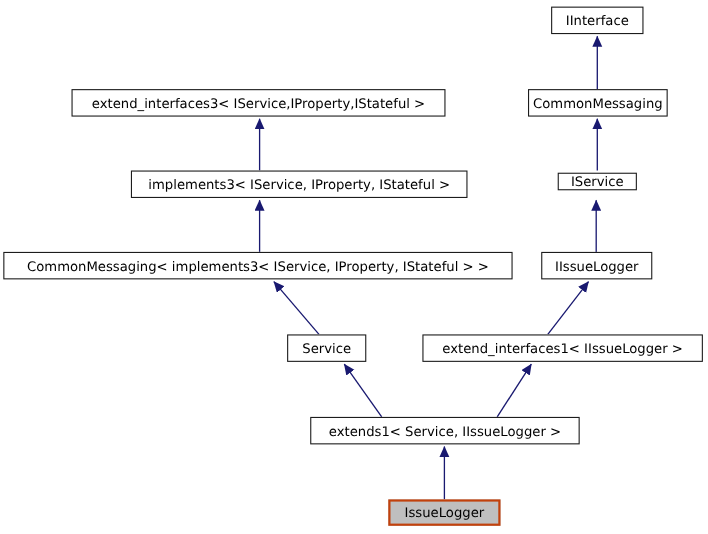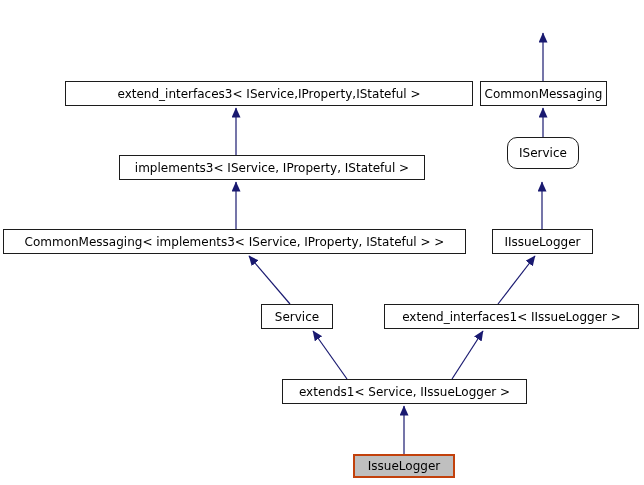--- a/index.html
+++ b/index.html
@@ -60,28 +60,29 @@
       <line x1="543" y1="155" x2="543" y2="108" marker-end="url(#ah)"></line>
       <line x1="543" y1="81" x2="543" y2="33" marker-end="url(#ah)"></line>
       <line x1="542" y1="229" x2="542" y2="182" marker-end="url(#ah)"></line>
       <line x1="498" y1="304" x2="535" y2="256" marker-end="url(#ah)"></line>
       <line x1="347" y1="379" x2="313" y2="331" marker-end="url(#ah)"></line>
       <line x1="452" y1="379" x2="483" y2="331" marker-end="url(#ah)"></line>
       <line x1="404" y1="454" x2="404" y2="406" marker-end="url(#ah)"></line>
     </g>
   </svg>
 
+  <div class="node" style="left:501px; top:6px;  width:84px;  height:25px;">IInterface</div>
 
-  <div class="node" style="left:65px;  top:81px; width:408px; height:25px;text-align:center;">extend_interfaces3&lt; IService,IProperty,IStateful &gt;</div>
+  <div class="node" style="left:65px;  top:81px; width:340px; height:25px;text-align:center;">extend_interfaces3&lt; IService,IProperty,IStateful &gt;</div>
 
   <div class="node" style="left:480px; top:81px; width:127px; height:25px;">CommonMessaging</div>
 
   <div class="node" style="left:83px;  top:155px; width:306px; height:25px;margin-left:36px;">implements3&lt; IService, IProperty, IStateful &gt;</div>
 
-  <div class="node" style="left:507px; top:137px; width:72px;  height:32px;border-radius:10px;">IService</div>
+  <div class="node" style="left:507px; top:157px; width:72px;  height:16px;">IService</div>
 
   <div class="node" style="left:3px;   top:229px; width:463px; height:25px;">CommonMessaging&lt; implements3&lt; IService, IProperty, IStateful &gt; &gt;</div>
 
   <div class="node" style="left:261px; top:304px; width:72px;  height:25px;">Service</div>
 
   <div class="node" style="left:492px; top:229px; width:101px; height:25px;">IIssueLogger</div>
 
   <div class="node" style="left:384px; top:304px; width:255px; height:25px;">extend_interfaces1&lt; IIssueLogger &gt;</div>
 
   <div class="node" style="left:282px; top:379px; width:245px; height:25px;">extends1&lt; Service, IIssueLogger &gt;</div>

